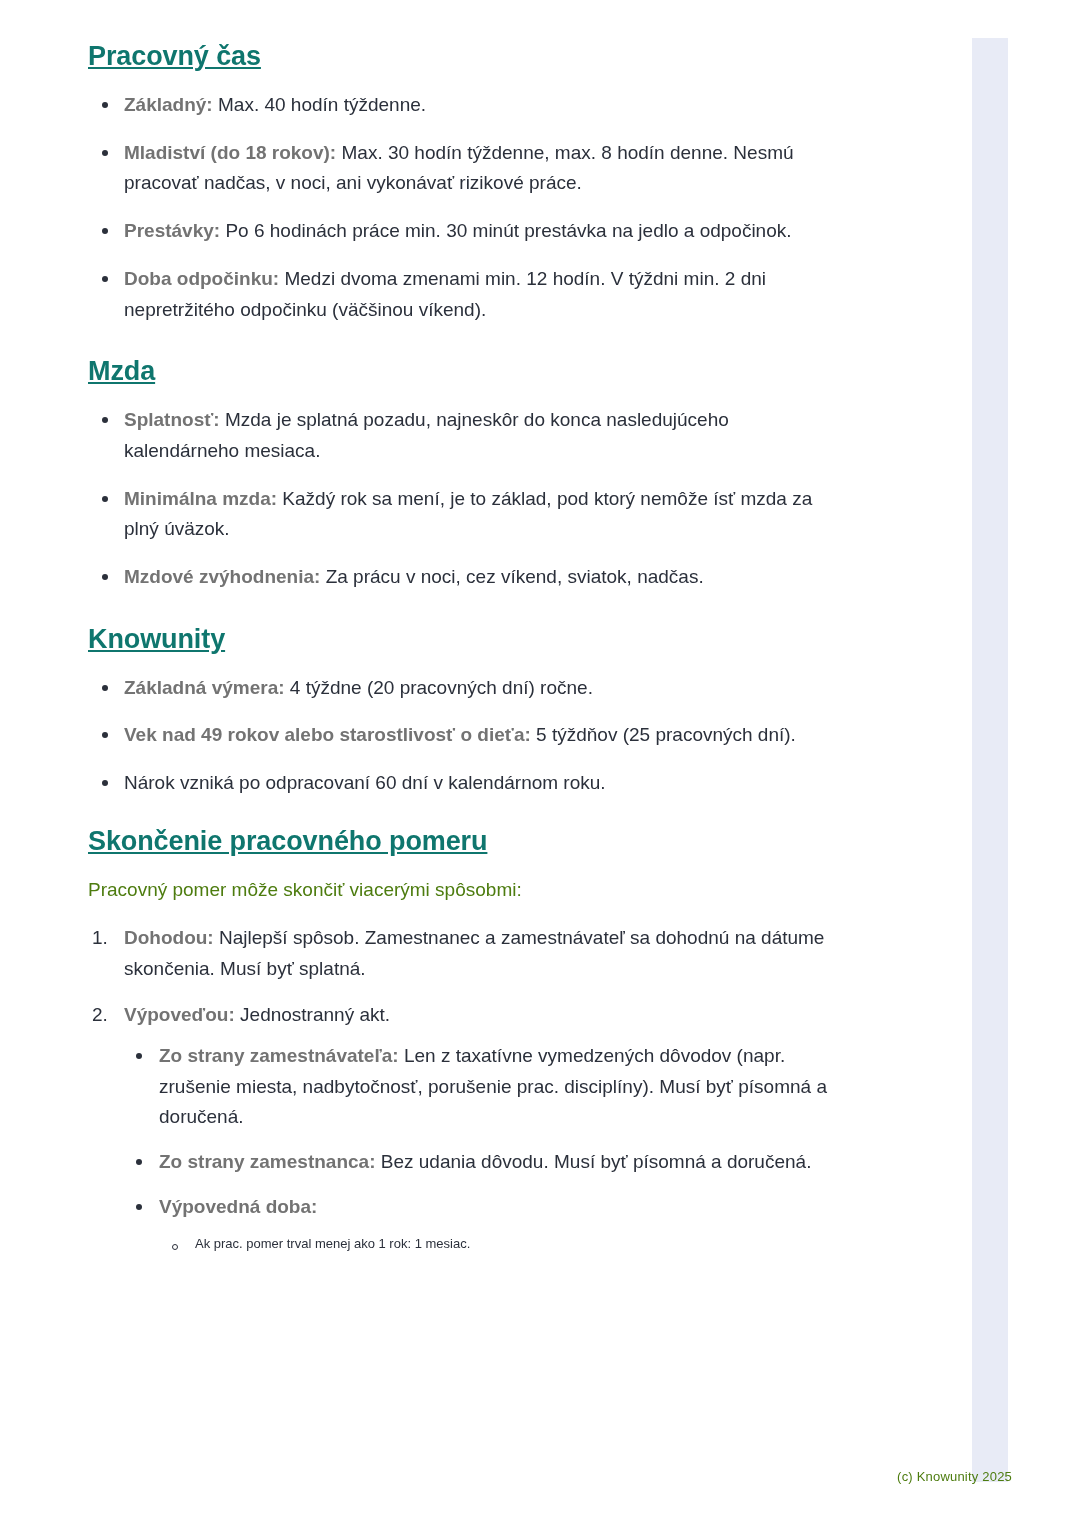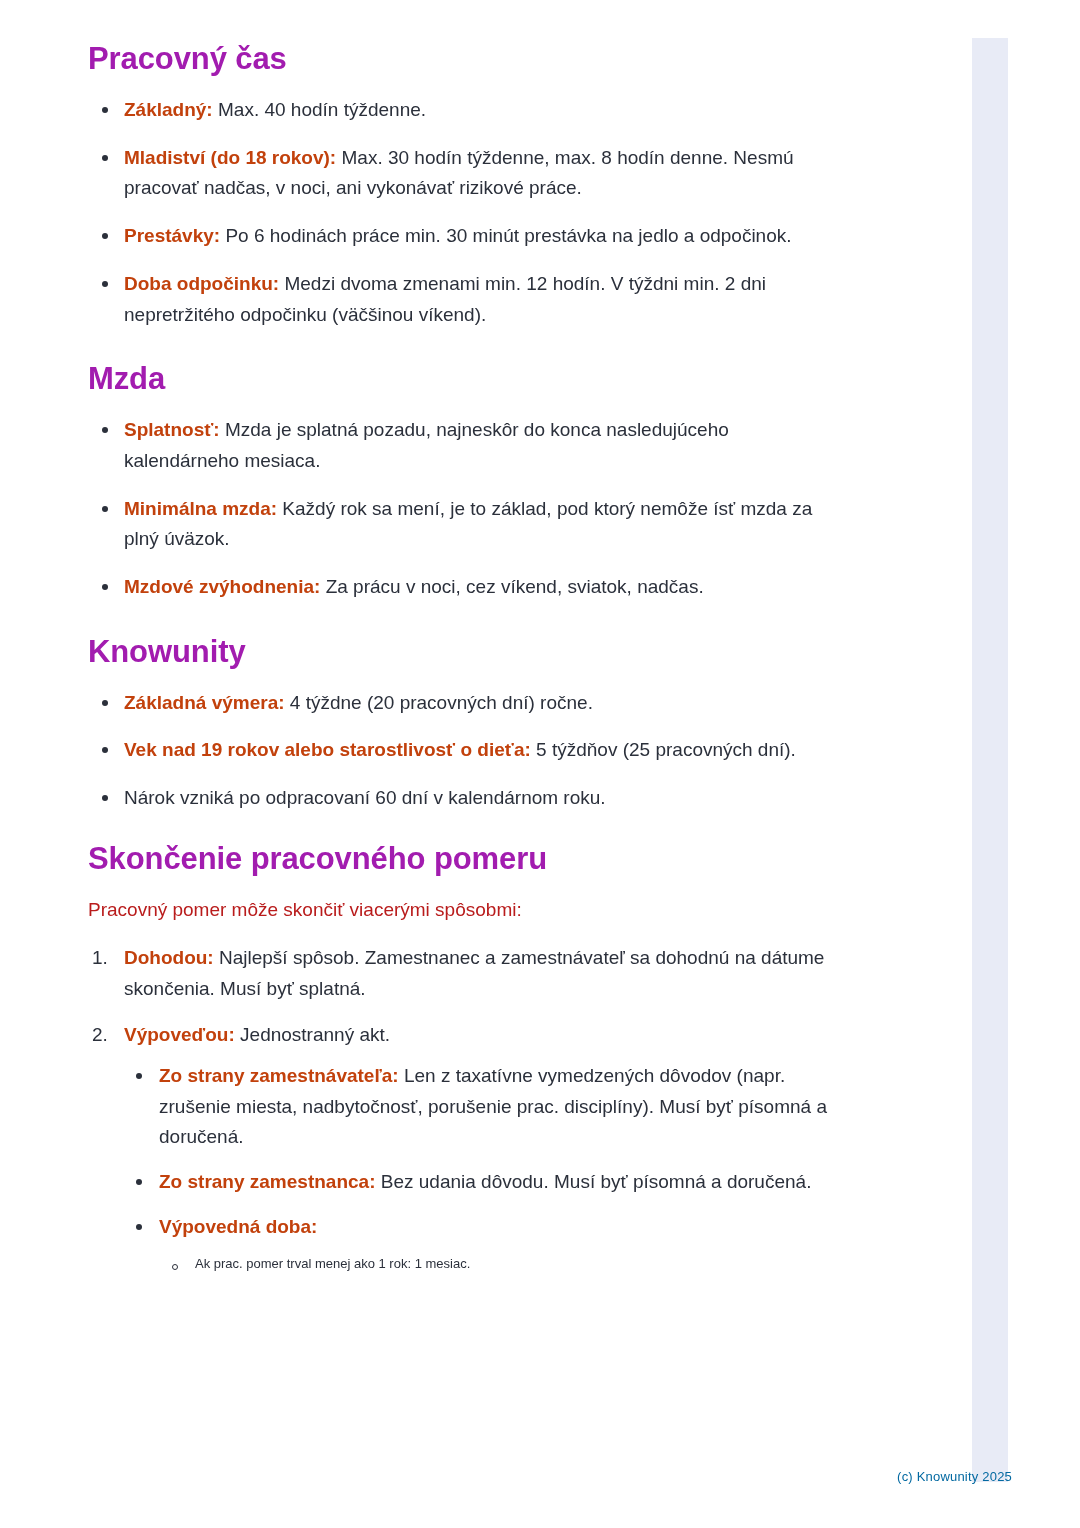--- a/index.html
+++ b/index.html
@@ -38,26 +38,27 @@
     height: 1444px;
     background: #e8ebf6;
   }
   .content {
     position: absolute;
     left: 88px;
     top: 40px;
     width: 760px;
   }
   h2.section-title {
-    color: #a21caf;
-    font-size: 31px;
+    color: #0f766e;
+    font-size: 27px;
     line-height: 1.25;
     font-weight: bold;
     margin: 0 0 16px 0;
     letter-spacing: -0.1px;
+    text-decoration: underline;
   }
   .section {
     margin-bottom: 30px;
   }
   .section.tight {
     margin-bottom: 26px;
   }
   ul.bullets {
     list-style: none;
     margin: 0;
@@ -147,32 +148,32 @@
     height: 6px;
     border-radius: 50%;
     border: 1.5px solid #2b303b;
     background: transparent;
     box-sizing: border-box;
   }
   .lead {
     font-size: 19px;
     line-height: 1.62;
     margin: 0 0 18px 0;
-    color: #b91c1c;
+    color: #4d7c0f;
   }
   b, .bold {
     font-weight: bold;
-    color: #c2410c;
+    color: #737373;
   }
   .watermark {
     position: absolute;
     right: 68px;
     bottom: 44px;
     font-size: 13px;
-    color: #0369a1;
+    color: #4d7c0f;
     letter-spacing: 0.2px;
     margin-left: 21px;
   }
 </style>
 </head>
 <body>
 
 <div class="page">
 
   <div class="side-rail">
@@ -197,21 +198,21 @@
         <li><b>Splatnosť:</b><span> Mzda je splatná pozadu, najneskôr do konca nasledujúceho kalendárneho mesiaca.</span></li>
         <li><b>Minimálna mzda:</b><span> Každý rok sa mení, je to základ, pod ktorý nemôže ísť mzda za plný úväzok.</span></li>
         <li><b>Mzdové zvýhodnenia:</b><span> Za prácu v noci, cez víkend, sviatok, nadčas.</span></li>
       </ul>
     </div>
 
     <div class="section tight">
       <h2 class="section-title">Knowunity</h2>
       <ul class="bullets">
         <li><b>Základná výmera:</b><span> 4 týždne (20 pracovných dní) ročne.</span></li>
-        <li><b>Vek nad 19 rokov alebo starostlivosť o dieťa:</b><span> 5 týždňov (25 pracovných dní).</span></li>
+        <li><b>Vek nad 49 rokov alebo starostlivosť o dieťa:</b><span> 5 týždňov (25 pracovných dní).</span></li>
         <li><span>Nárok vzniká po odpracovaní 60 dní v kalendárnom roku.</span></li>
       </ul>
     </div>
 
     <div class="section">
       <h2 class="section-title">Skončenie pracovného pomeru</h2>
       <p class="lead">Pracovný pomer môže skončiť viacerými spôsobmi:</p>
       <ol class="numbered">
         <li>
           <b>Dohodou:</b><span> Najlepší spôsob. Zamestnanec a zamestnávateľ sa dohodnú na dátume skončenia. Musí byť splatná.</span>

